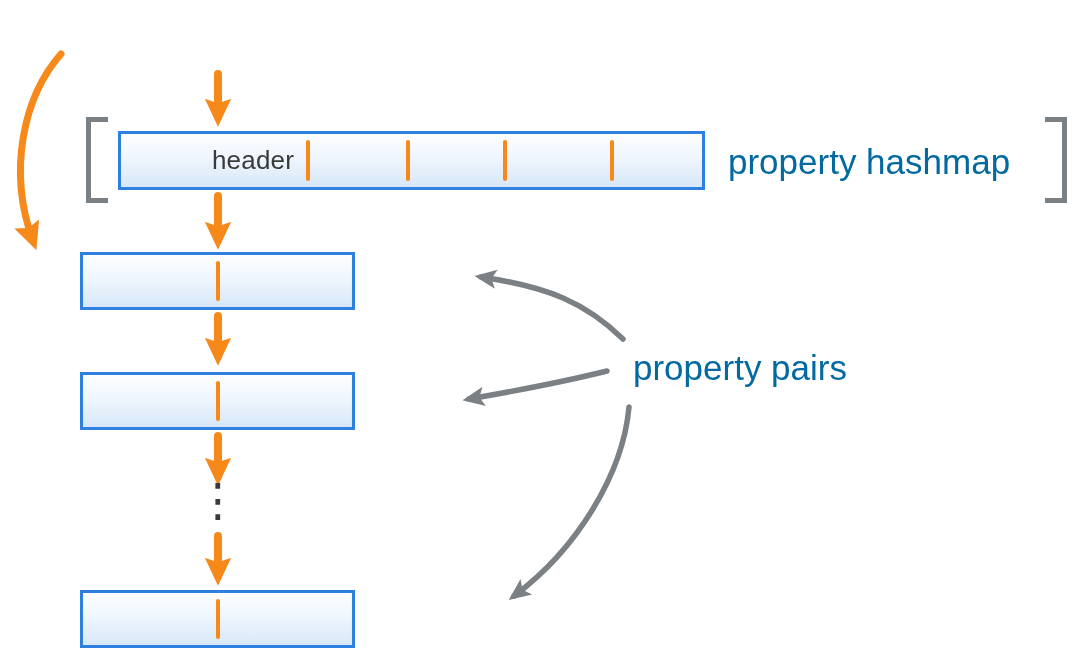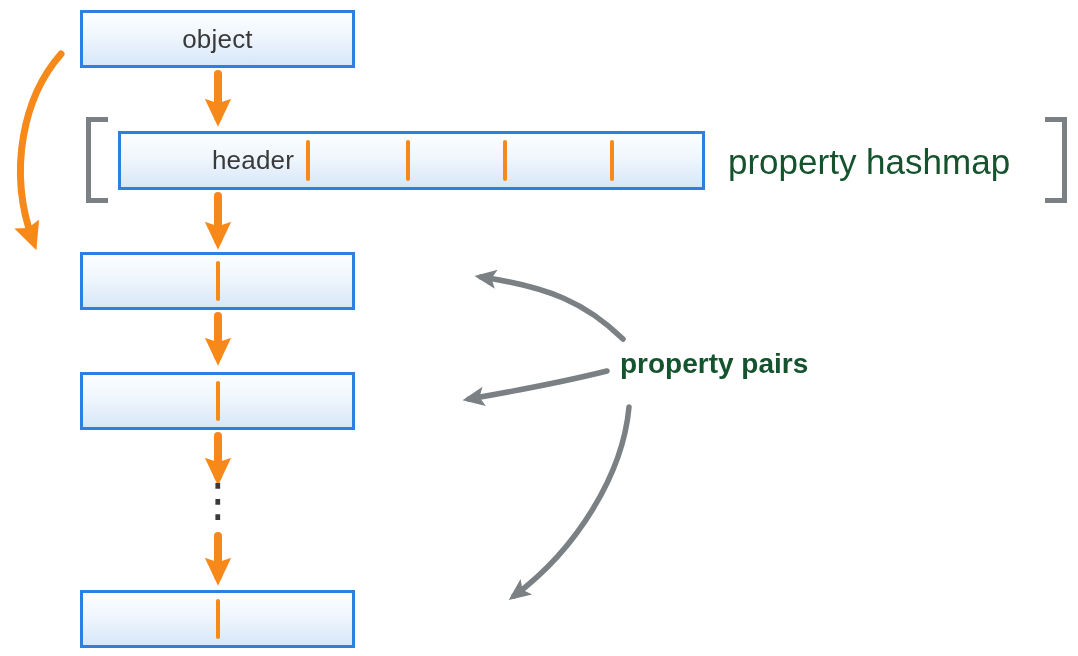--- a/index.html
+++ b/index.html
@@ -37,23 +37,23 @@
   }
   .pair-box .divider { left:calc(50% - 2px); }
 
   .bracket {
     position:absolute; width:17px; height:76px;
     border:5px solid #7a8084; box-sizing:content-box;
   }
   .bracket-left  { left:86px;  top:117px; border-right:none; }
   .bracket-right { left:1045px; top:117px; border-left:none; }
 
-  .caption { position:absolute; color:#14532d; white-space:nowrap; }
+  .caption { position:absolute; color:#0369a1; white-space:nowrap; }
   .caption-hashmap { left:728px; top:141px; font-size:35px; line-height:1.2; }
-  .caption-pairs   { left:620px; top:347px; font-size:28px; line-height:1.2;font-weight:bold; }
+  .caption-pairs   { left:633px; top:347px; font-size:35px; line-height:1.2; }
 
   .continuation-dots {
     position:absolute; left:218px; top:477px; transform:translateX(-50%);
     font-family:"DejaVu Sans", sans-serif;
     font-size:46px; line-height:1; color:#3a3a3a;
   }
 </style>
 </head>
 <body>
 
@@ -75,23 +75,20 @@
     <line x1="218" y1="436" x2="218" y2="476" stroke="#f6891a" stroke-width="8" stroke-linecap="round" marker-end="url(#m-orange)"></line>
     <line x1="218" y1="536" x2="218" y2="576" stroke="#f6891a" stroke-width="8" stroke-linecap="round" marker-end="url(#m-orange)"></line>
 
     <path d="M61,54 C24,96 7,170 33,241" fill="none" stroke="#f6891a" stroke-width="7" stroke-linecap="round" marker-end="url(#m-orange)"></path>
 
     <path d="M623,339 C586,303 549,287 481,277" fill="none" stroke="#7a8084" stroke-width="5.5" stroke-linecap="round" marker-end="url(#m-gray)"></path>
     <path d="M607,371 C575,379 515,391 469,399" fill="none" stroke="#7a8084" stroke-width="5.5" stroke-linecap="round" marker-end="url(#m-gray)"></path>
     <path d="M629,407 C623,474 577,549 514,596" fill="none" stroke="#7a8084" stroke-width="5.5" stroke-linecap="round" marker-end="url(#m-gray)"></path>
   </svg>
 
-  <div class="box object-box">
-    <span class="label">object</span>
-  </div>
 
   <div class="bracket bracket-left"></div>
   <div class="box hashmap-box">
     <span class="label">header</span>
     <i class="divider" style="left:185px"></i>
     <i class="divider" style="left:285px"></i>
     <i class="divider" style="left:382px"></i>
     <i class="divider" style="left:489px"></i>
   </div>
   <div class="bracket bracket-right"></div>

